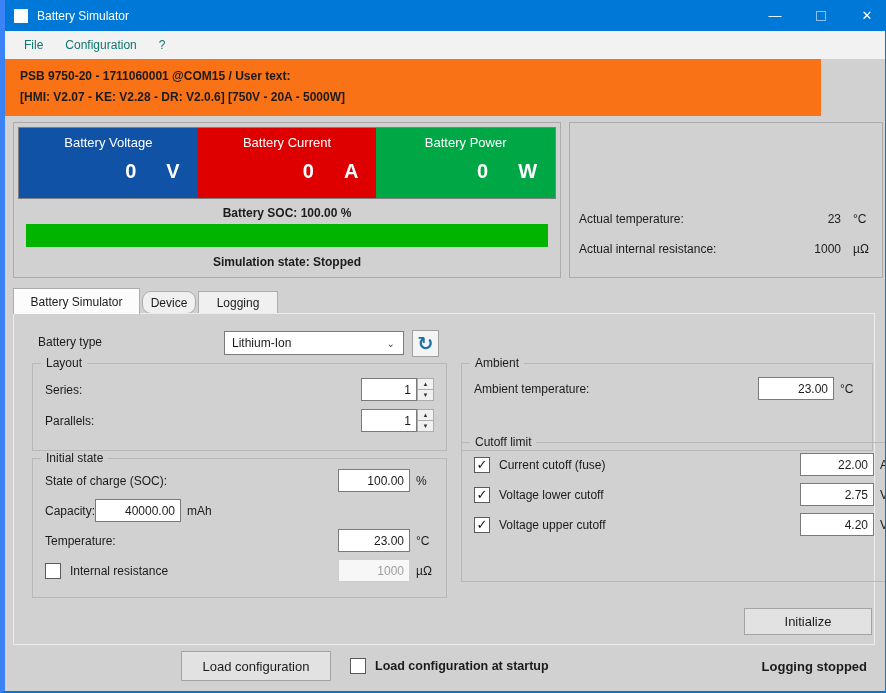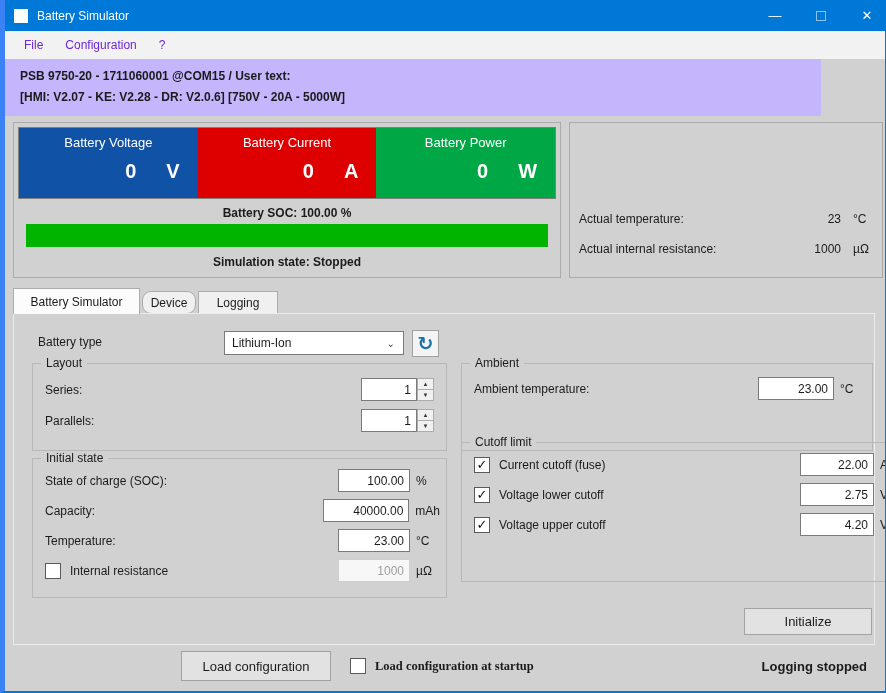--- a/index.html
+++ b/index.html
@@ -17,23 +17,23 @@
   }
   
   .titlebar { position:absolute; left:-1px; top:0; width:886px; height:31px; background:#0078D7; display:flex; align-items:center; }
   .app-icon { width:14px; height:14px; background:#fff; margin-left:10px; }
   .title-text { color:#fff; margin-left:9px; font-size:12px; }
   .win-controls { margin-left:auto; display:flex; height:31px; }
   .win-btn { width:46px; height:31px; display:flex; align-items:center; justify-content:center; color:#fff; font-size:13px; }
   .max-glyph { width:10px; height:10px; border:1px solid rgba(255,255,255,.55); }
   
   .menubar { position:absolute; left:0; top:31px; width:884px; height:28px; background:#F2F2F2; display:flex; align-items:center; padding-left:8px; }
-  .menu-item { padding:5px 11px; color:#6d28d9; }
-  
-  .header { position:absolute; left:0; top:59px; width:816px; height:57px; background:#c4b5fd; }
+  .menu-item { padding:5px 11px; color:#0f766e; }
+  
+  .header { position:absolute; left:0; top:59px; width:816px; height:57px; background:#f97316; }
   .header-lines { position:absolute; left:15px; top:7px; line-height:21px; font-weight:600; color:#1b1b1b; }
   .open-graph { position:absolute; right:12px; top:8px; display:flex; align-items:center; gap:10px; cursor:default; }
   .open-graph-label { font-weight:600; font-size:13px; }
   .graph-icon { width:42px; height:40px; border-radius:9px; background:linear-gradient(180deg,#A8DDF1 0%,#55BBE2 38%,#1D9FD6 55%,#31B4E4 75%,#57C8EC 100%); position:relative; overflow:hidden; }
   .graph-icon svg { position:absolute; left:0; top:0; }
   
   .panel { position:absolute; background:#D1D1D1; border:1px solid #ABABAB; }
   .panel-left { left:8px; top:122px; width:548px; height:156px; }
   .panel-right { left:564px; top:122px; width:314px; height:156px; }
   .meter-row { position:absolute; left:4px; top:4px; width:538px; height:72px; border:1px solid #7F7F7F; display:flex; }
@@ -74,21 +74,21 @@
   .sbtn { flex:1; background:#F1F1F1; border:1px solid #ACACAC; font-size:6px; color:#333; display:flex; align-items:center; justify-content:center; line-height:1; }
   .sbtn + .sbtn { border-top:none; }
   .checkbox { width:16px; height:16px; background:#fff; border:1px solid #5A5A5A; display:inline-flex; align-items:center; justify-content:center; font-size:13px; color:#111; margin-right:9px; flex:none; }
   .btn { background:#E2E2E2; border:1px solid #A3A3A3; display:flex; align-items:center; justify-content:center; font-size:13px; color:#1b1b1b; cursor:default; }
   .init-btn { position:absolute; left:730px; top:294px; width:128px; height:27px; }
   
   .footer-btn { position:absolute; top:651px; width:150px; height:30px; }
   .save-btn { left:16px; }
   .load-btn { left:176px; }
   .startup-check { position:absolute; left:345px; top:658px; display:flex; align-items:center; }
-  .startup-label { font-weight:600; font-size:12.5px;font-family:Liberation Serif, serif; }
+  .startup-label { font-weight:600; font-size:12.5px; }
   .logging-status { position:absolute; right:18px; top:659px; font-weight:600; font-size:13px; }
 </style>
 </head>
 <body>
 
 <div class="window">
 
   <div class="titlebar">
     <div class="app-icon"></div>
     <div class="title-text">Battery Simulator</div>
@@ -216,21 +216,21 @@
         </span>
       </div>
     </div>
 
     <div class="groupbox" style="left:18px; top:144px; width:415px; height:140px;">
       <span class="legend">Initial state</span>
       <div class="grow" style="left:12px; top:10px; right:6px; justify-content:space-between;">
         <span>State of charge (SOC):</span>
         <span><input class="fieldbox" style="width: 72px;" value="100.00"><span class="unit">%</span></span>
       </div>
-      <div class="grow" style="left:12px; top:40px; right:6px; justify-content:space-between;">
+      <div class="grow" style="left:12px; top:40px; right:6px; justify-content:flex-start;">
         <span>Capacity:</span>
         <span><input class="fieldbox" style="width: 86px;" value="40000.00"><span class="unit">mAh</span></span>
       </div>
       <div class="grow" style="left:12px; top:70px; right:6px; justify-content:space-between;">
         <span>Temperature:</span>
         <span><input class="fieldbox" style="width: 72px;" value="23.00"><span class="unit">°C</span></span>
       </div>
       <div class="grow" style="left:12px; top:100px; right:6px; justify-content:space-between;">
         <span style="display:flex; align-items:center;">
           <span class="checkbox"></span>

